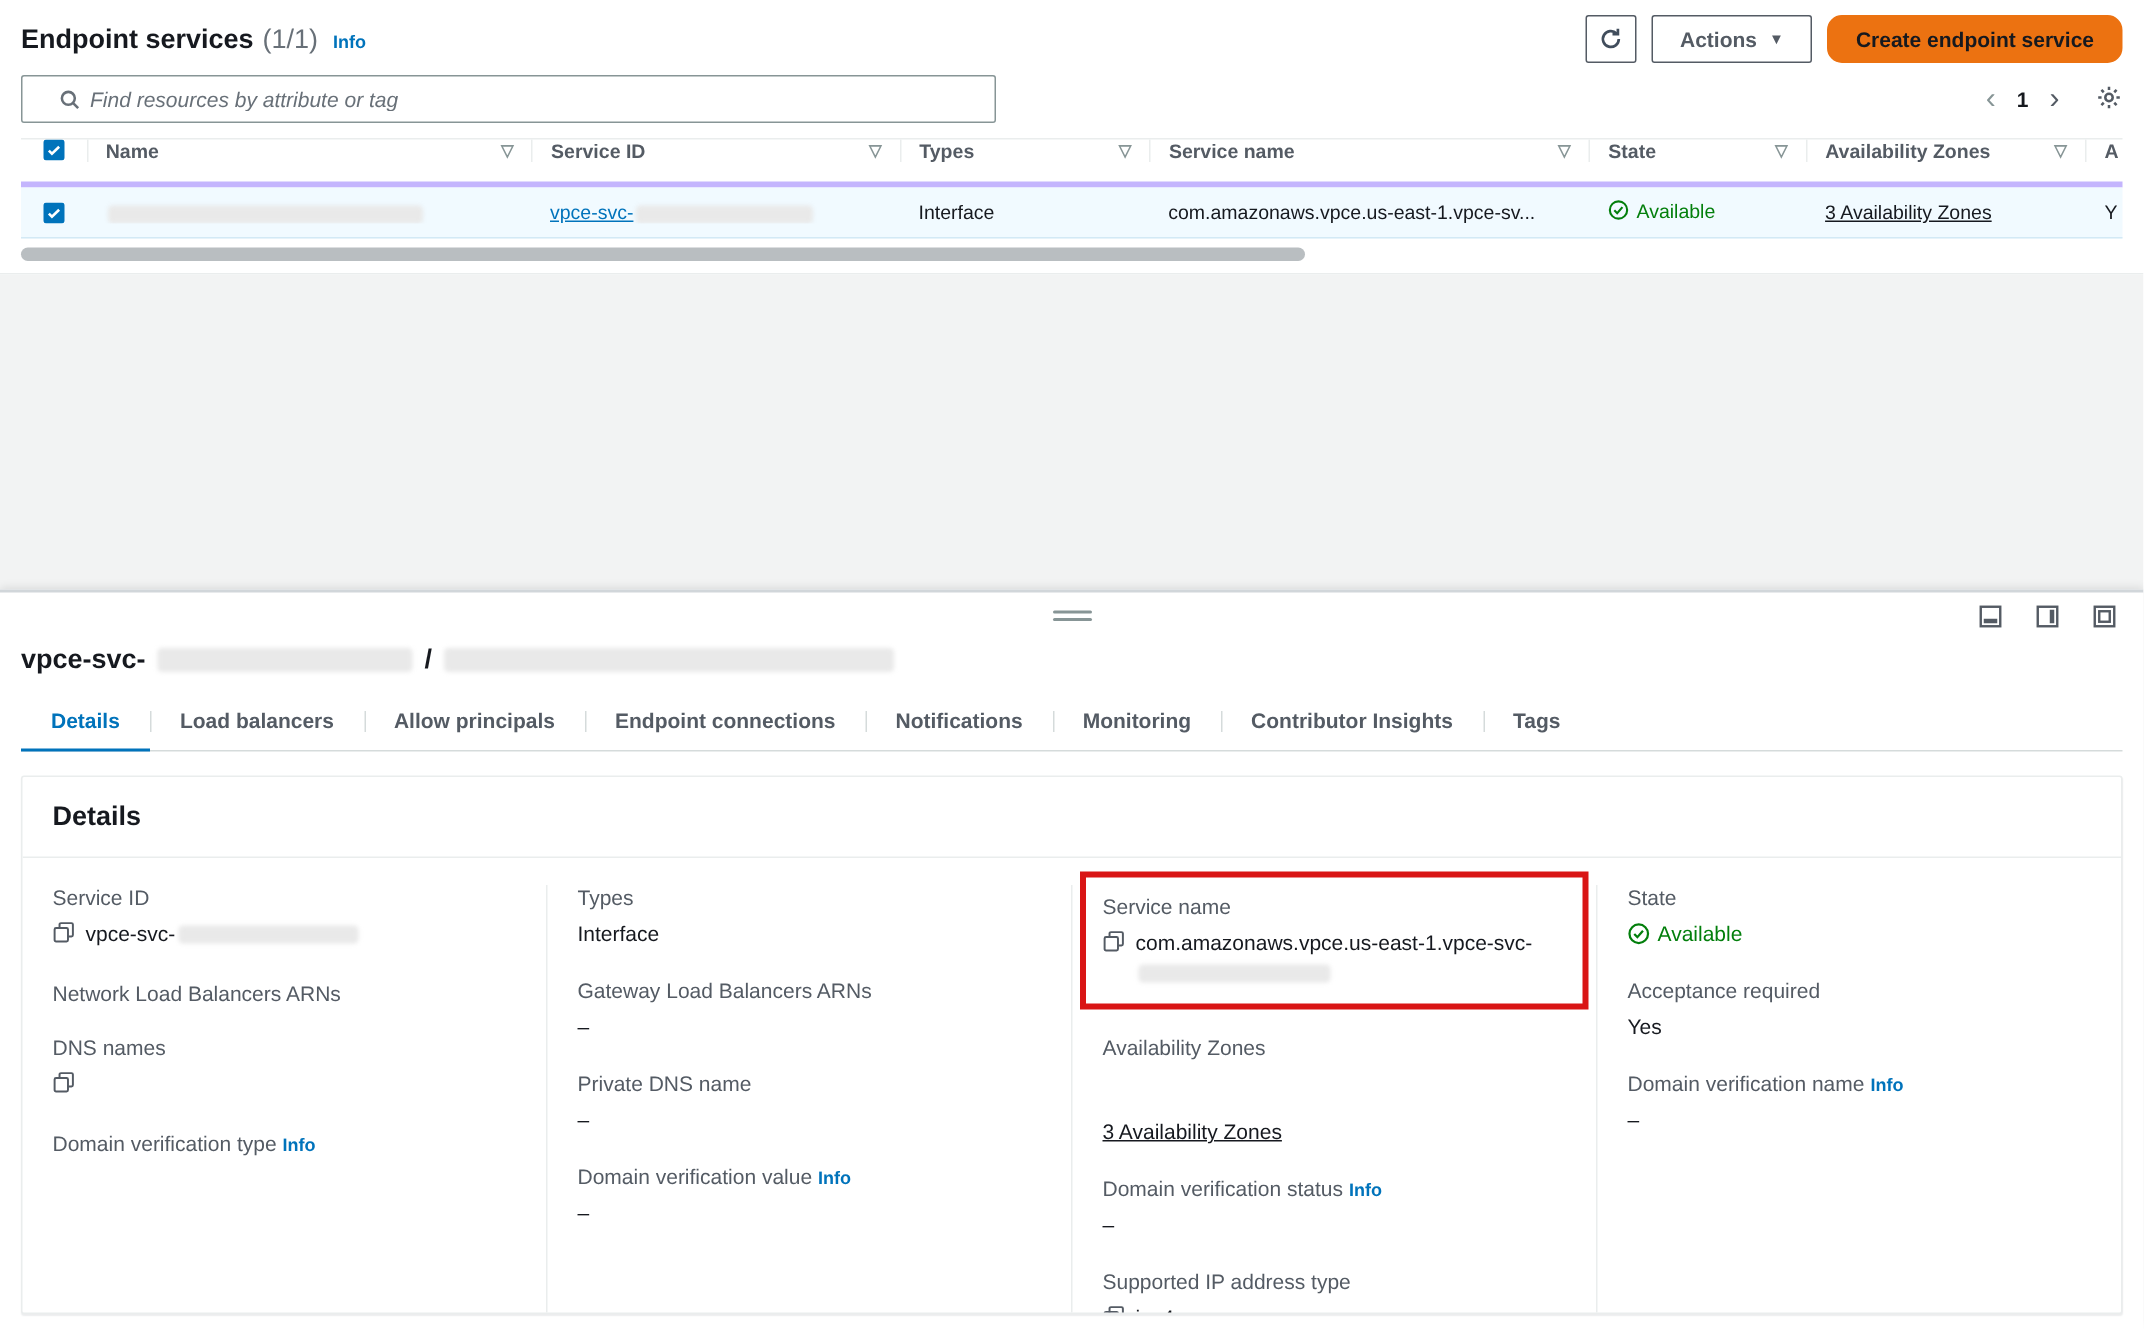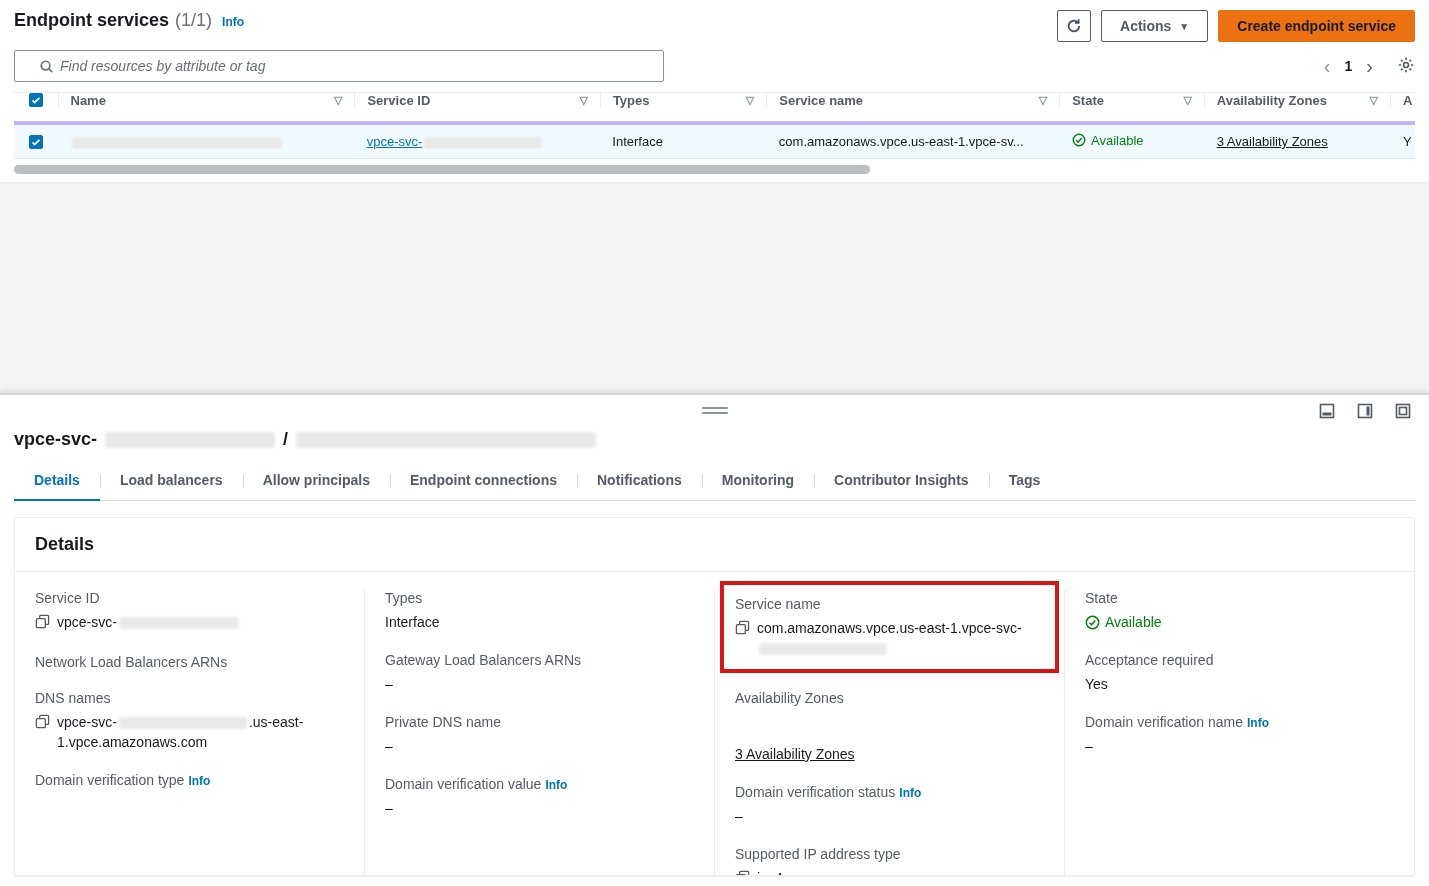--- a/index.html
+++ b/index.html
@@ -8,32 +8,32 @@
     font-family: "Liberation Sans", sans-serif;
     color: #16191f;
     background: #ffffff;
     font-size: 14px;
     overflow: hidden;
   }
   .app { display: flex; flex-direction: column; height: 886px; }
 
   
   .top-section { background: #fff; padding: 0 14px; border-bottom: 1px solid #eaeded; }
-  .topbar { display: flex; align-items: flex-start; padding-top: 10px; height: 42px; }
+  .topbar { display: flex; align-items: center; padding-top: 10px; height: 42px; }
   .page-title { font-size: 18px; font-weight: bold; display: flex; align-items: baseline; gap: 6px; }
   .page-title .count { font-weight: normal; color: #687078; }
   .info-link { color: #0073bb; font-size: 12px; font-weight: bold; text-decoration: none; cursor: pointer; margin-left: 4px; }
   .topbar-actions { margin-left: auto; display: flex; gap: 10px; align-items: center; }
   .btn {
     height: 32px; border: 1px solid #545b64; background: #fff; border-radius: 2px;
     font-family: "Liberation Sans", sans-serif; font-size: 14px; font-weight: bold;
     color: #545b64; padding: 0 18px; cursor: pointer; display: inline-flex; align-items: center; gap: 8px;
   }
   .btn.icon-only { width: 34px; padding: 0; justify-content: center; }
-  .btn.primary { background: #ec7211; border-color: #ec7211; color: #16191f; }
+  .btn.primary { background: #ec7211; border-color: #ec7211; color: #16191f; border-radius: 10px; }
   .caret { font-size: 10px; }
 
   .search-row { display: flex; align-items: center; margin-top: 8px; }
   .search-box {
     width: 650px; height: 32px; border: 1px solid #879596; border-radius: 2px;
     display: flex; align-items: center; padding: 0 24px; gap: 6px; background: #fff;
   }
   .search-box input {
     border: none; outline: none; flex: 1; font-size: 14px; font-style: italic;
     font-family: "Liberation Sans", sans-serif; color: #16191f;
@@ -318,24 +318,20 @@
 
           <div class="field">
             <div class="field-label">DNS names</div>
             <div class="field-value">
               <span class="copy-icon">
                 <svg viewBox="0 0 16 16" width="15" height="15">
                     <rect x="5" y="1.5" width="9.5" height="9.5" rx="1" fill="none" stroke="#545b64" stroke-width="1.4"></rect>
                     <rect x="1.5" y="5" width="9.5" height="9.5" rx="1" fill="#fff" stroke="#545b64" stroke-width="1.4"></rect>
                   </svg>
               </span>
-              <span class="val">
-                <span class="block-line"><span>vpce-svc-</span><span class="redact" style="width:128px"></span><span>.us-east-</span></span>
-                <span class="block-line"><span>1.vpce.amazonaws.com</span></span>
-              </span>
             </div>
           </div>
 
           <div class="field">
             <div class="field-label">
               <span>Domain verification type</span>
               <a class="info-link">Info</a>
             </div>
 
           </div>

